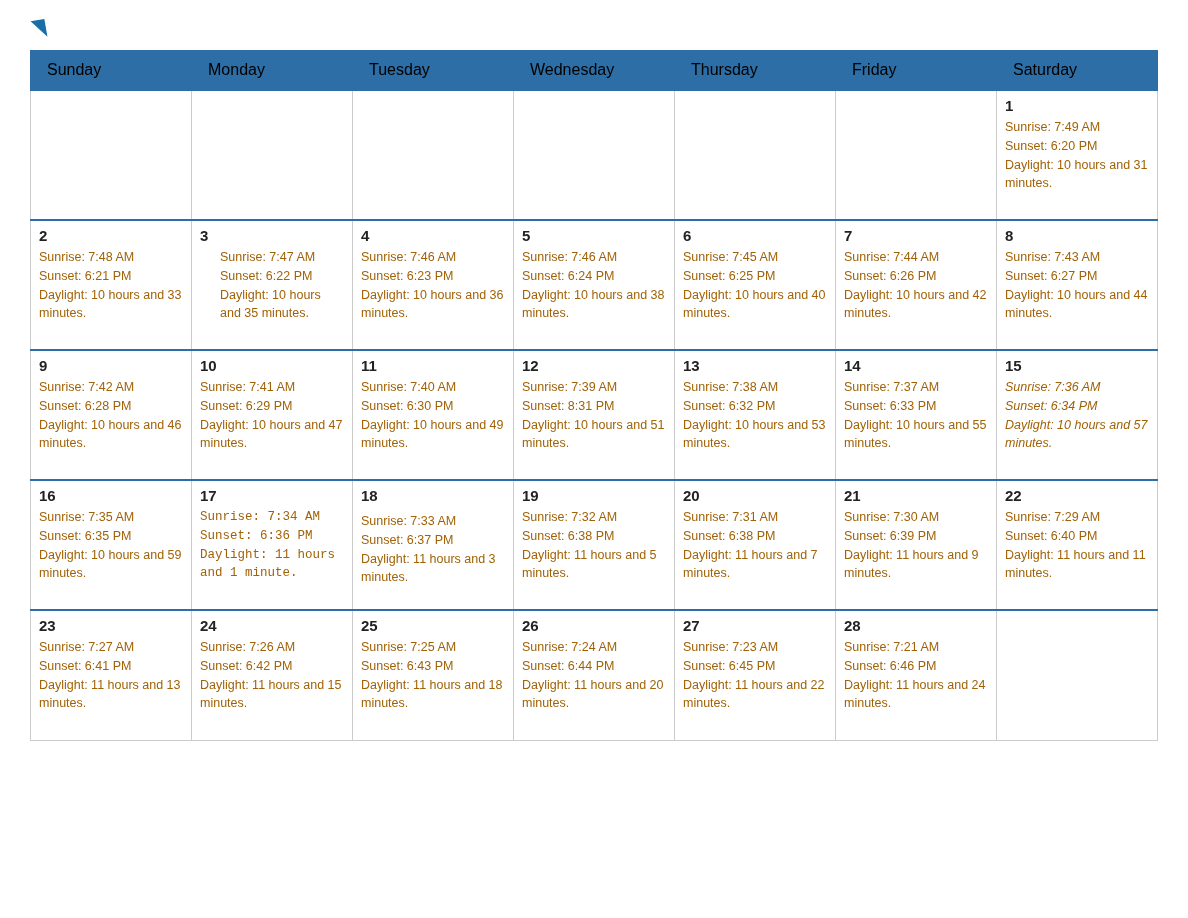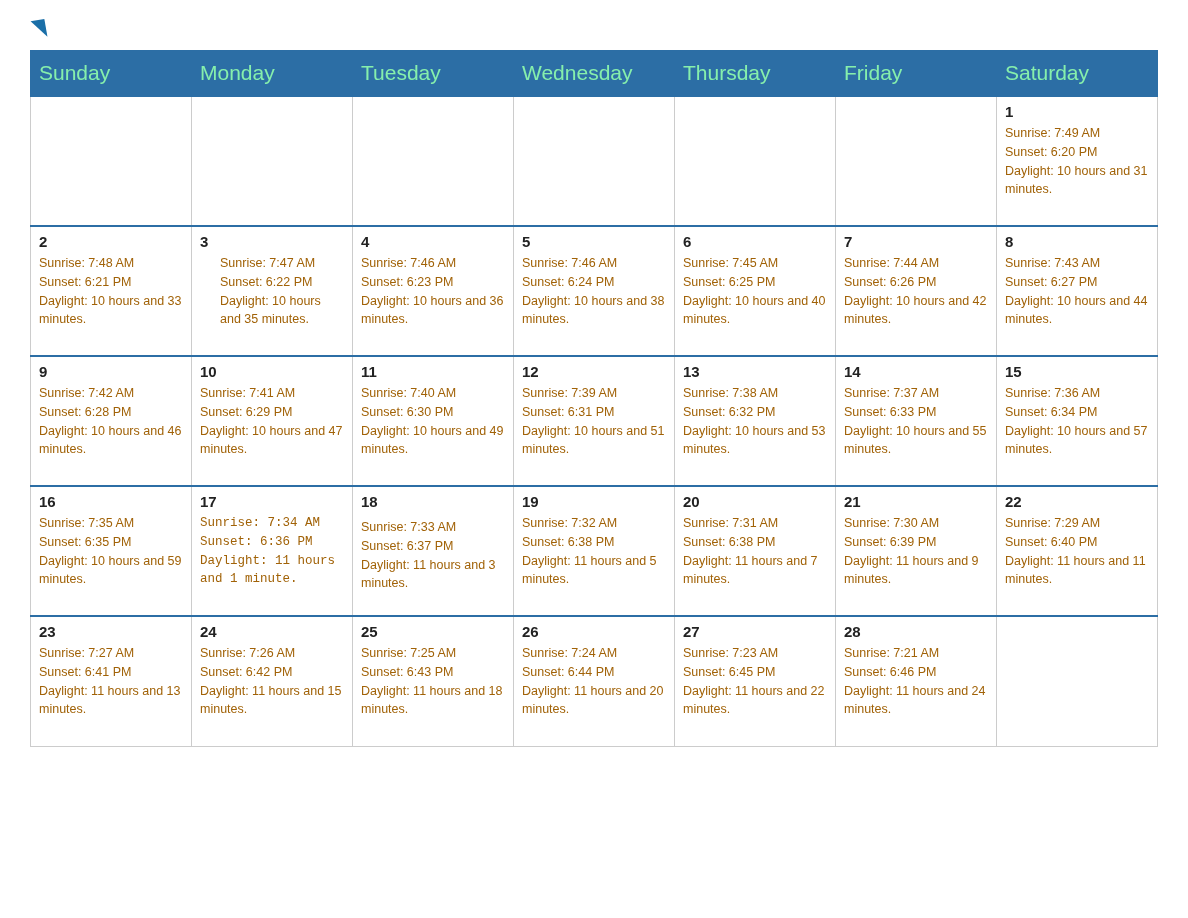--- a/index.html
+++ b/index.html
@@ -58,24 +58,24 @@
       color: #555;
       margin-top: 4px;
     }
     .calendar {
       width: 100%;
       border-collapse: collapse;
       border: 1px solid #ccc;
     }
     .calendar th {
       background-color: #2c6ea5;
-      color: #86efac;
-      padding: 10px 8px;
+      color: #000000;
+      padding: 10px 16px;
       text-align: left;
-      font-size: 21px;
+      font-size: 16px;
       font-weight: normal;
       border: 1px solid #2c6ea5;
     }
     .calendar td {
       vertical-align: top;
       border: 1px solid #ccc;
       padding: 6px 8px;
       font-size: 13px;
       color: #333;
       height: 130px;
@@ -206,38 +206,38 @@
         </td>
         <td>
           <span class="day-number">11</span>
           <div class="day-info" style="white-space: pre-line;">Sunrise: 7:40 AM
 Sunset: 6:30 PM
 Daylight: 10 hours and 49 minutes.</div>
         </td>
         <td>
           <span class="day-number">12</span>
           <div class="day-info" style="white-space: pre-line;">Sunrise: 7:39 AM
-Sunset: 6:31 PM
+Sunset: 8:31 PM
 Daylight: 10 hours and 51 minutes.</div>
         </td>
         <td>
           <span class="day-number">13</span>
           <div class="day-info" style="white-space: pre-line;">Sunrise: 7:38 AM
 Sunset: 6:32 PM
 Daylight: 10 hours and 53 minutes.</div>
         </td>
         <td>
           <span class="day-number">14</span>
           <div class="day-info" style="white-space: pre-line;">Sunrise: 7:37 AM
 Sunset: 6:33 PM
 Daylight: 10 hours and 55 minutes.</div>
         </td>
         <td>
           <span class="day-number">15</span>
-          <div class="day-info" style="white-space: pre-line;">Sunrise: 7:36 AM
+          <div class="day-info" style="white-space: pre-line; font-style: italic;">Sunrise: 7:36 AM
 Sunset: 6:34 PM
 Daylight: 10 hours and 57 minutes.</div>
         </td>
       </tr>
       <tr class="week-row">
         <td>
           <span class="day-number">16</span>
           <div class="day-info" style="white-space: pre-line;">Sunrise: 7:35 AM
 Sunset: 6:35 PM
 Daylight: 10 hours and 59 minutes.</div>

